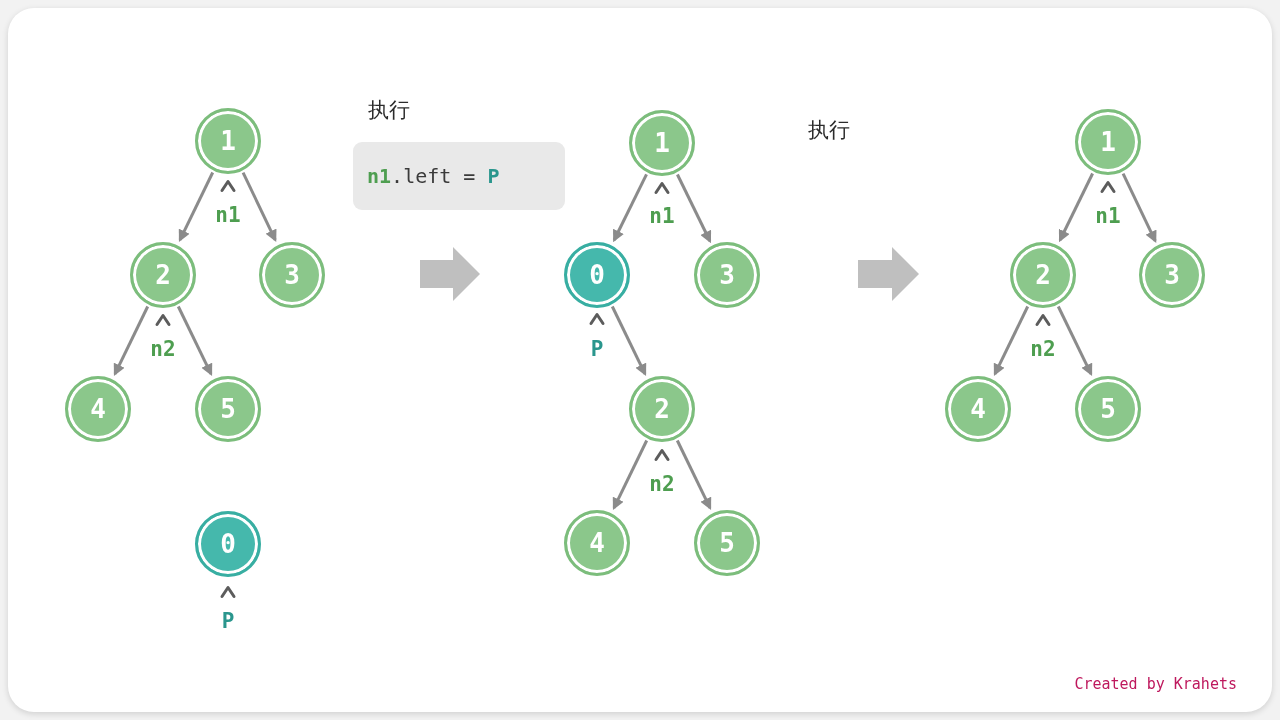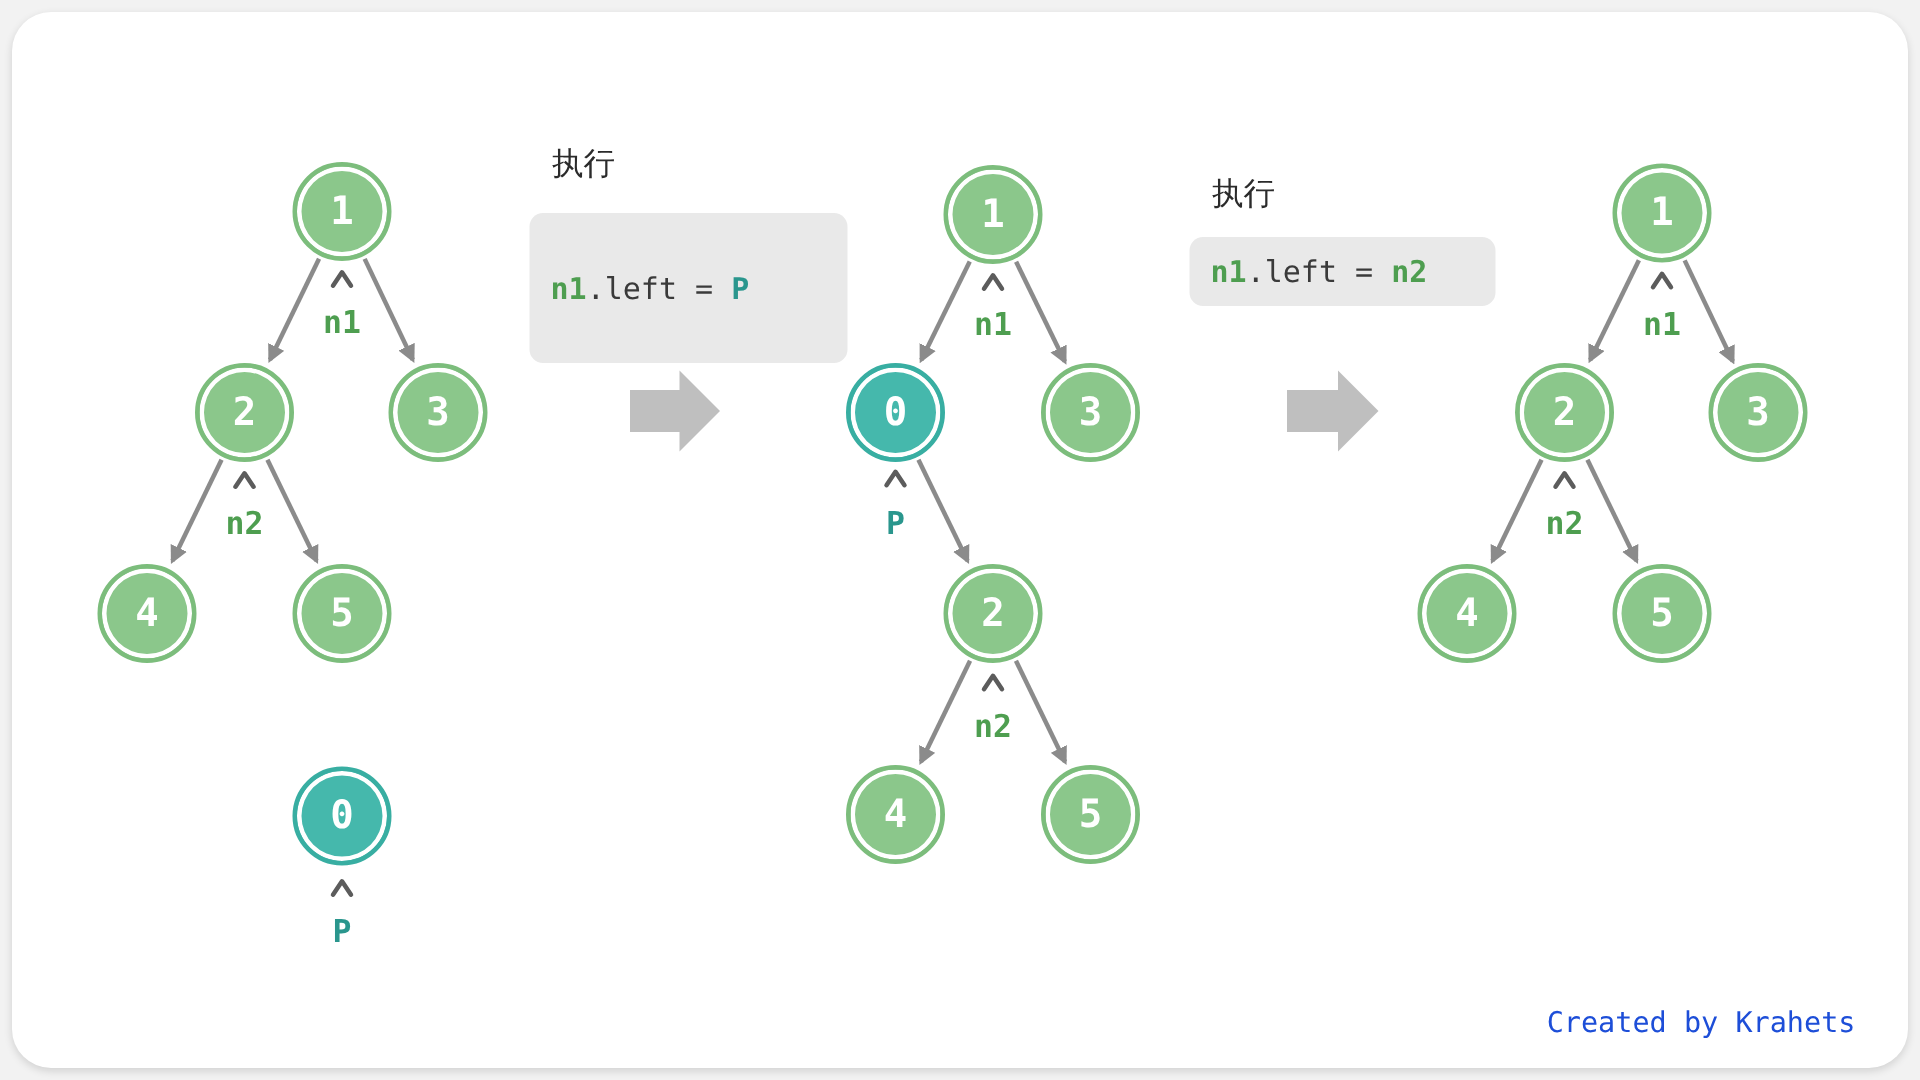--- a/index.html
+++ b/index.html
@@ -19,21 +19,21 @@
   .ptr-label.teal{color:#2a968d;}
   .exec-title{position:absolute;font-size:21px;line-height:22px;color:#2b2b2b;}
   .code-box{position:absolute;background:#e9e9e9;border-radius:9px;
         font-family:"DejaVu Sans Mono",monospace;font-size:20px;
         padding:0 14px;display:flex;flex-direction:column;justify-content:center;}
   .code-line{line-height:36px;white-space:pre;}
   .tok{font-weight:bold;}
   .tok.plain{color:#3a3a3a;font-weight:500;}
   .tok.green{color:#4e9e50;}
   .tok.teal{color:#2a968d;}
-  .caption{position:absolute;font-family:"DejaVu Sans Mono",monospace;font-size:19px;color:#1d4ed8;}
+  .caption{position:absolute;font-family:"DejaVu Sans Mono",monospace;font-size:15px;color:#be185d;}
 </style>
 </head>
 <body>
 
 <div class="canvas">
   <div class="card"></div>
 
   <svg class="overlay" viewBox="0 0 1280 720">
     <defs>
       <marker id="ah" viewBox="0 0 10 10" refX="8" refY="5" markerWidth="4" markerHeight="4" orient="auto-start-reverse">
@@ -97,21 +97,21 @@
     </div>
   <div class="ptr-label green" style="left:228px;top:204px">n1</div>
   <div class="ptr-label green" style="left:163px;top:338px">n2</div>
 
   <div class="node teal" style="left:195px;top:511px">
       <span>0</span>
     </div>
   <div class="ptr-label teal" style="left:228px;top:610px">P</div>
 
   <div class="exec-title" style="left:368px;top:99px">执行</div>
-  <div class="code-box" style="left:353px;top:142px;width:184px;height:100px">
+  <div class="code-box" style="left:353px;top:142px;width:184px;height:68px">
     <div class="code-line"><span class="tok green">n1</span><span class="tok plain">.left = </span><span class="tok teal">P</span></div>
   </div>
 
   <div class="node green" style="left:629px;top:110px">
       <span>1</span>
     </div>
   <div class="node teal" style="left:564px;top:242px">
       <span>0</span>
     </div>
   <div class="node green" style="left:694px;top:242px">
@@ -124,23 +124,20 @@
       <span>4</span>
     </div>
   <div class="node green" style="left:694px;top:510px">
       <span>5</span>
     </div>
   <div class="ptr-label green" style="left:662px;top:205px">n1</div>
   <div class="ptr-label teal" style="left:597px;top:338px">P</div>
   <div class="ptr-label green" style="left:662px;top:473px">n2</div>
 
   <div class="exec-title" style="left:808px;top:119px">执行</div>
-  <div class="code-box" style="left:793px;top:158px;width:176px;height:46px">
-    <div class="code-line"><span class="tok green">n1</span><span class="tok plain">.left = </span><span class="tok green">n2</span></div>
-  </div>
 
   <div class="node green" style="left:1075px;top:109px">
       <span>1</span>
     </div>
   <div class="node green" style="left:1010px;top:242px">
       <span>2</span>
     </div>
   <div class="node green" style="left:1139px;top:242px">
       <span>3</span>
     </div>

